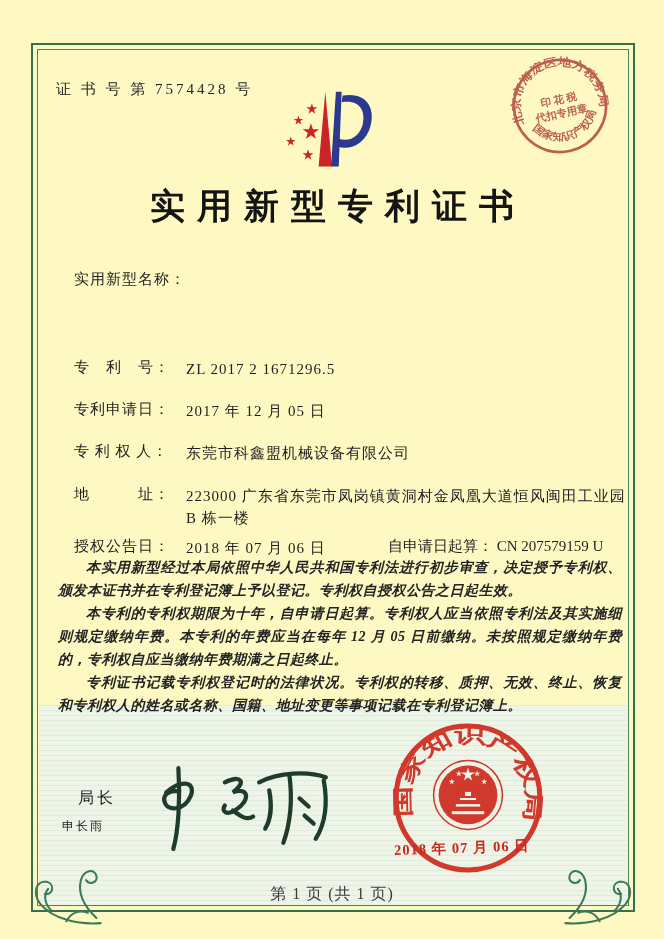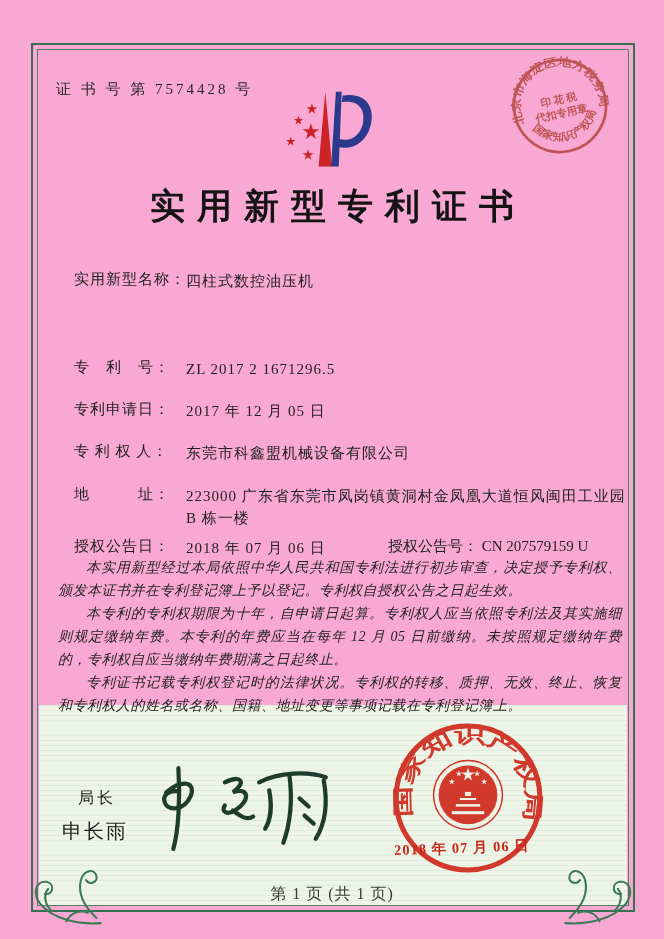--- a/index.html
+++ b/index.html
@@ -1,19 +1,19 @@
 <!DOCTYPE html>
 <html><head>
 <meta charset="utf-8">
 <style>
   * { margin:0; padding:0; box-sizing:border-box; }
   body { background:#ddd; font-family:"Liberation Serif","DejaVu Serif",serif; }
   .page {
     position:relative; width:664px; height:939px; margin:0 auto;
-    background:#f9a8d4; overflow:hidden;
+    background:#fef9c3; overflow:hidden;
   }
   .border-outer { position:absolute; left:31px; top:43px; right:29px; bottom:27px;
     border:2px solid #37704f; }
   .border-inner { position:absolute; left:37px; top:49px; right:35px; bottom:33px;
     border:1px solid #4d8263; }
   .band {
     position:absolute; left:39px; right:37px; top:705px; bottom:34px;
     background:repeating-linear-gradient(180deg,#dfeddb 0px,#dfeddb 1px,#eef5e8 1px,#eef5e8 5px);
   }
   .cert-no { position:absolute; left:56px; top:80px; font-size:15px; letter-spacing:3px;
@@ -23,23 +23,23 @@
     transform:rotate(-12deg); opacity:.88; }
   .title { position:absolute; left:0; right:0; top:183px; text-align:center;
     font-size:35px; font-weight:bold; letter-spacing:12px; padding-left:12px; color:#141414; }
   .field-row { position:absolute; left:58px; width:566px; display:flex;
     font-size:15px; color:#1f1f1f;margin-left:16px; }
   .field-row .lbl { min-width:112px; letter-spacing:1px; }
   .field-row .val { flex:1; max-width:452px; line-height:22px; letter-spacing:1px; }
   .grant-extra { position:absolute; left:314px; top:0; white-space:nowrap; }
   .paras { position:absolute; left:58px; top:556px; width:564px; font-size:14px;
     line-height:23px; color:#232323; text-align:justify; font-style:italic; letter-spacing:.5px; }
-  .paras p { text-indent:2em; }
+  .paras p { text-indent:2em;font-weight:bold; }
   .sig-title { position:absolute; left:62px; top:788px; font-size:16px; letter-spacing:3px; color:#222;margin-left:16px; }
-  .sig-name  { position:absolute; left:62px; top:818px; font-size:20px; letter-spacing:2px; color:#222; }
+  .sig-name  { position:absolute; left:62px; top:818px; font-size:12px; letter-spacing:2px; color:#222; }
   .sig-script { position:absolute; left:138px; top:758px; width:212px; height:96px; }
   .seal { position:absolute; left:390px; top:720px; width:156px; height:156px; opacity:.95; }
   .seal-date { position:absolute; left:394px; top:838px; width:170px; font-size:14.5px;
     font-weight:bold; color:#c8281c; letter-spacing:1px; transform:rotate(-2deg); }
   .footer { position:absolute; left:0; right:0; top:884px; text-align:center;
     font-size:16px; color:#3a3a3a; letter-spacing:1px; }
   .flourish { position:absolute; width:92px; height:86px; }
   .flourish.bl { left:16px; top:844px; }
   .flourish.br { right:14px; top:844px; transform:scaleX(-1); }
 </style>
@@ -99,21 +99,20 @@
       <textPath href="#stampArcBot" startOffset="3" textLength="80" lengthAdjust="spacingAndGlyphs">国家知识产权局</textPath>
     </text>
     <text x="50" y="47" text-anchor="middle" font-size="10.5" font-weight="bold" fill="#b44a42">印 花 税</text>
     <text x="50" y="61" text-anchor="middle" font-size="10.5" font-weight="bold" fill="#b44a42">代扣专用章</text>
   </svg>
 
   <div class="title">实用新型专利证书</div>
 
   <div class="field-row" style="top:270px">
     <span class="lbl">实用新型名称：</span>
-    <span class="val">四柱式数控油压机</span>
   </div>
   <div class="field-row" style="top:358px">
     <span class="lbl">专　利　号：</span>
     <span class="val">ZL 2017 2 1671296.5</span>
   </div>
   <div class="field-row" style="top:400px">
     <span class="lbl">专利申请日：</span>
     <span class="val">2017 年 12 月 05 日</span>
   </div>
   <div class="field-row" style="top:442px">
@@ -121,21 +120,21 @@
     <span class="val">东莞市科鑫盟机械设备有限公司</span>
   </div>
   <div class="field-row" style="top:485px">
     <span class="lbl">地　　　址：</span>
     <span class="val">223000 广东省东莞市凤岗镇黄洞村金凤凰大道恒风闽田工业园 B 栋一楼</span>
   </div>
   <div class="field-row" style="top:537px">
     <span class="lbl">授权公告日：</span>
     <span class="val">2018 年 07 月 06 日</span>
     <span class="grant-extra">
-      <span>授权公告号：</span>
+      <span>自申请日起算：</span>
       <span>CN 207579159 U</span>
     </span>
   </div>
 
   <div class="paras">
     <p>本实用新型经过本局依照中华人民共和国专利法进行初步审查，决定授予专利权、颁发本证书并在专利登记簿上予以登记。专利权自授权公告之日起生效。</p>
     <p>本专利的专利权期限为十年，自申请日起算。专利权人应当依照专利法及其实施细则规定缴纳年费。本专利的年费应当在每年 12 月 05 日前缴纳。未按照规定缴纳年费的，专利权自应当缴纳年费期满之日起终止。</p>
     <p>专利证书记载专利权登记时的法律状况。专利权的转移、质押、无效、终止、恢复和专利权人的姓名或名称、国籍、地址变更等事项记载在专利登记簿上。</p>
   </div>
 

